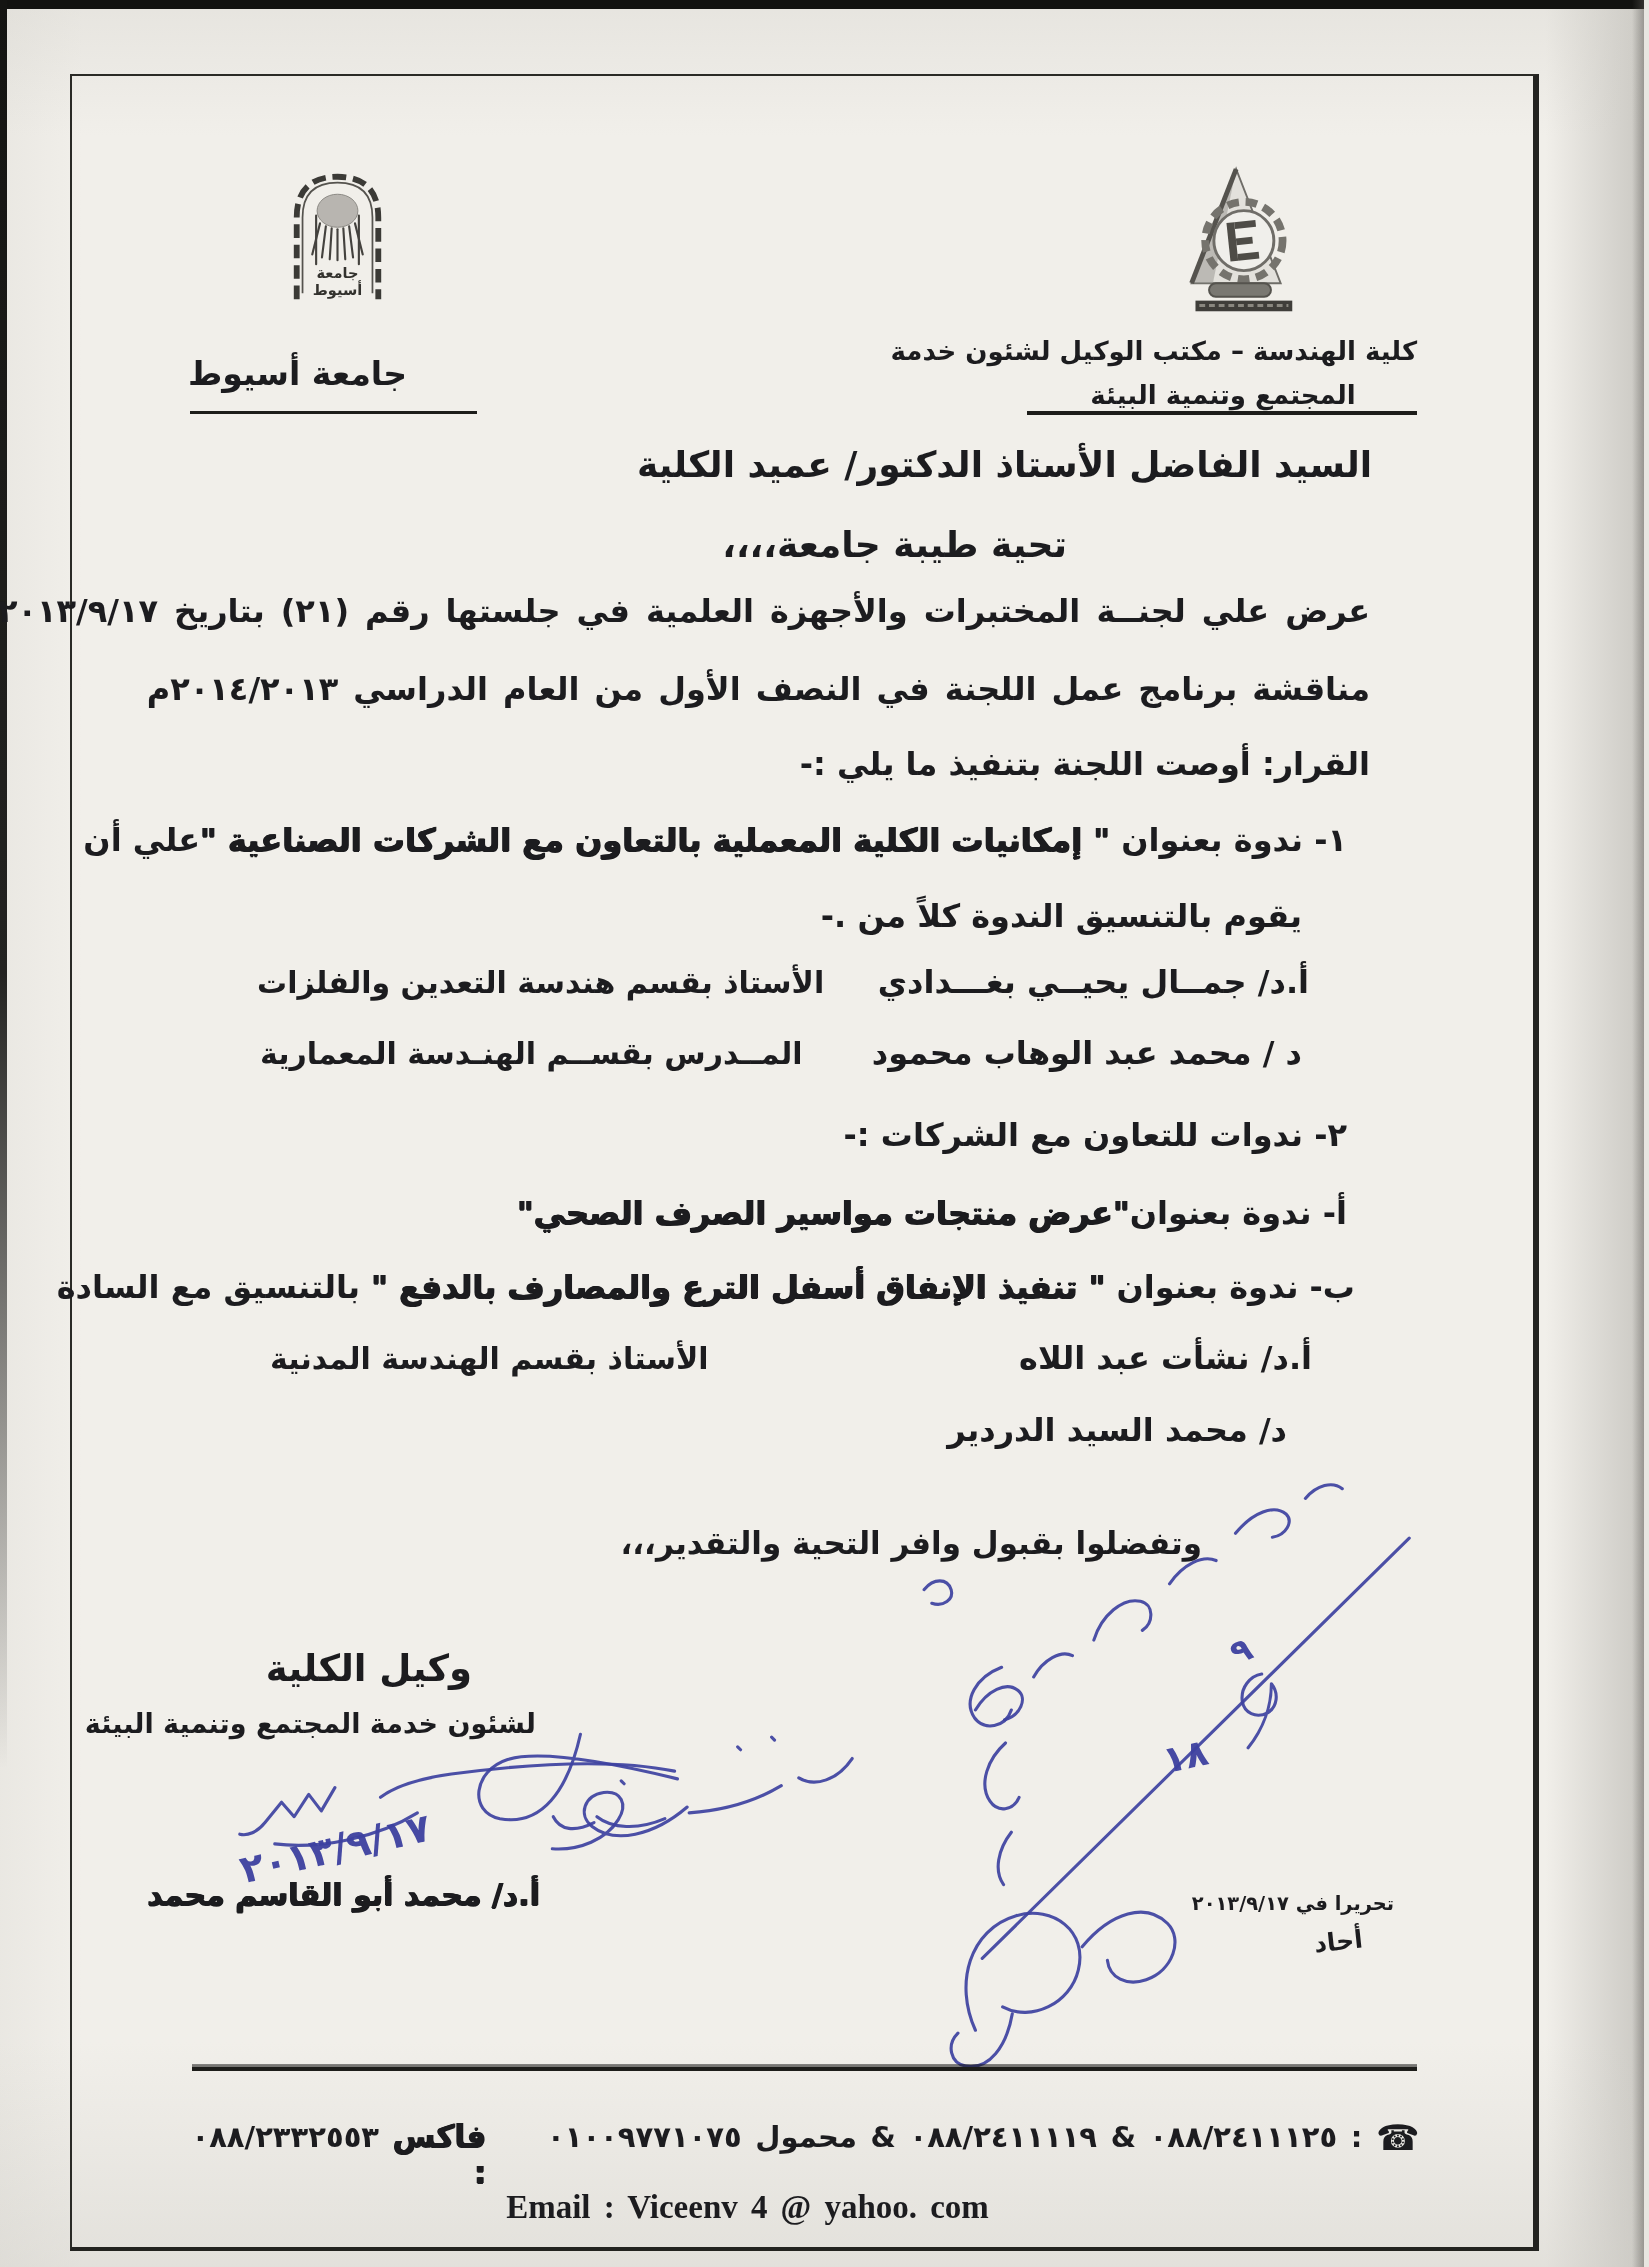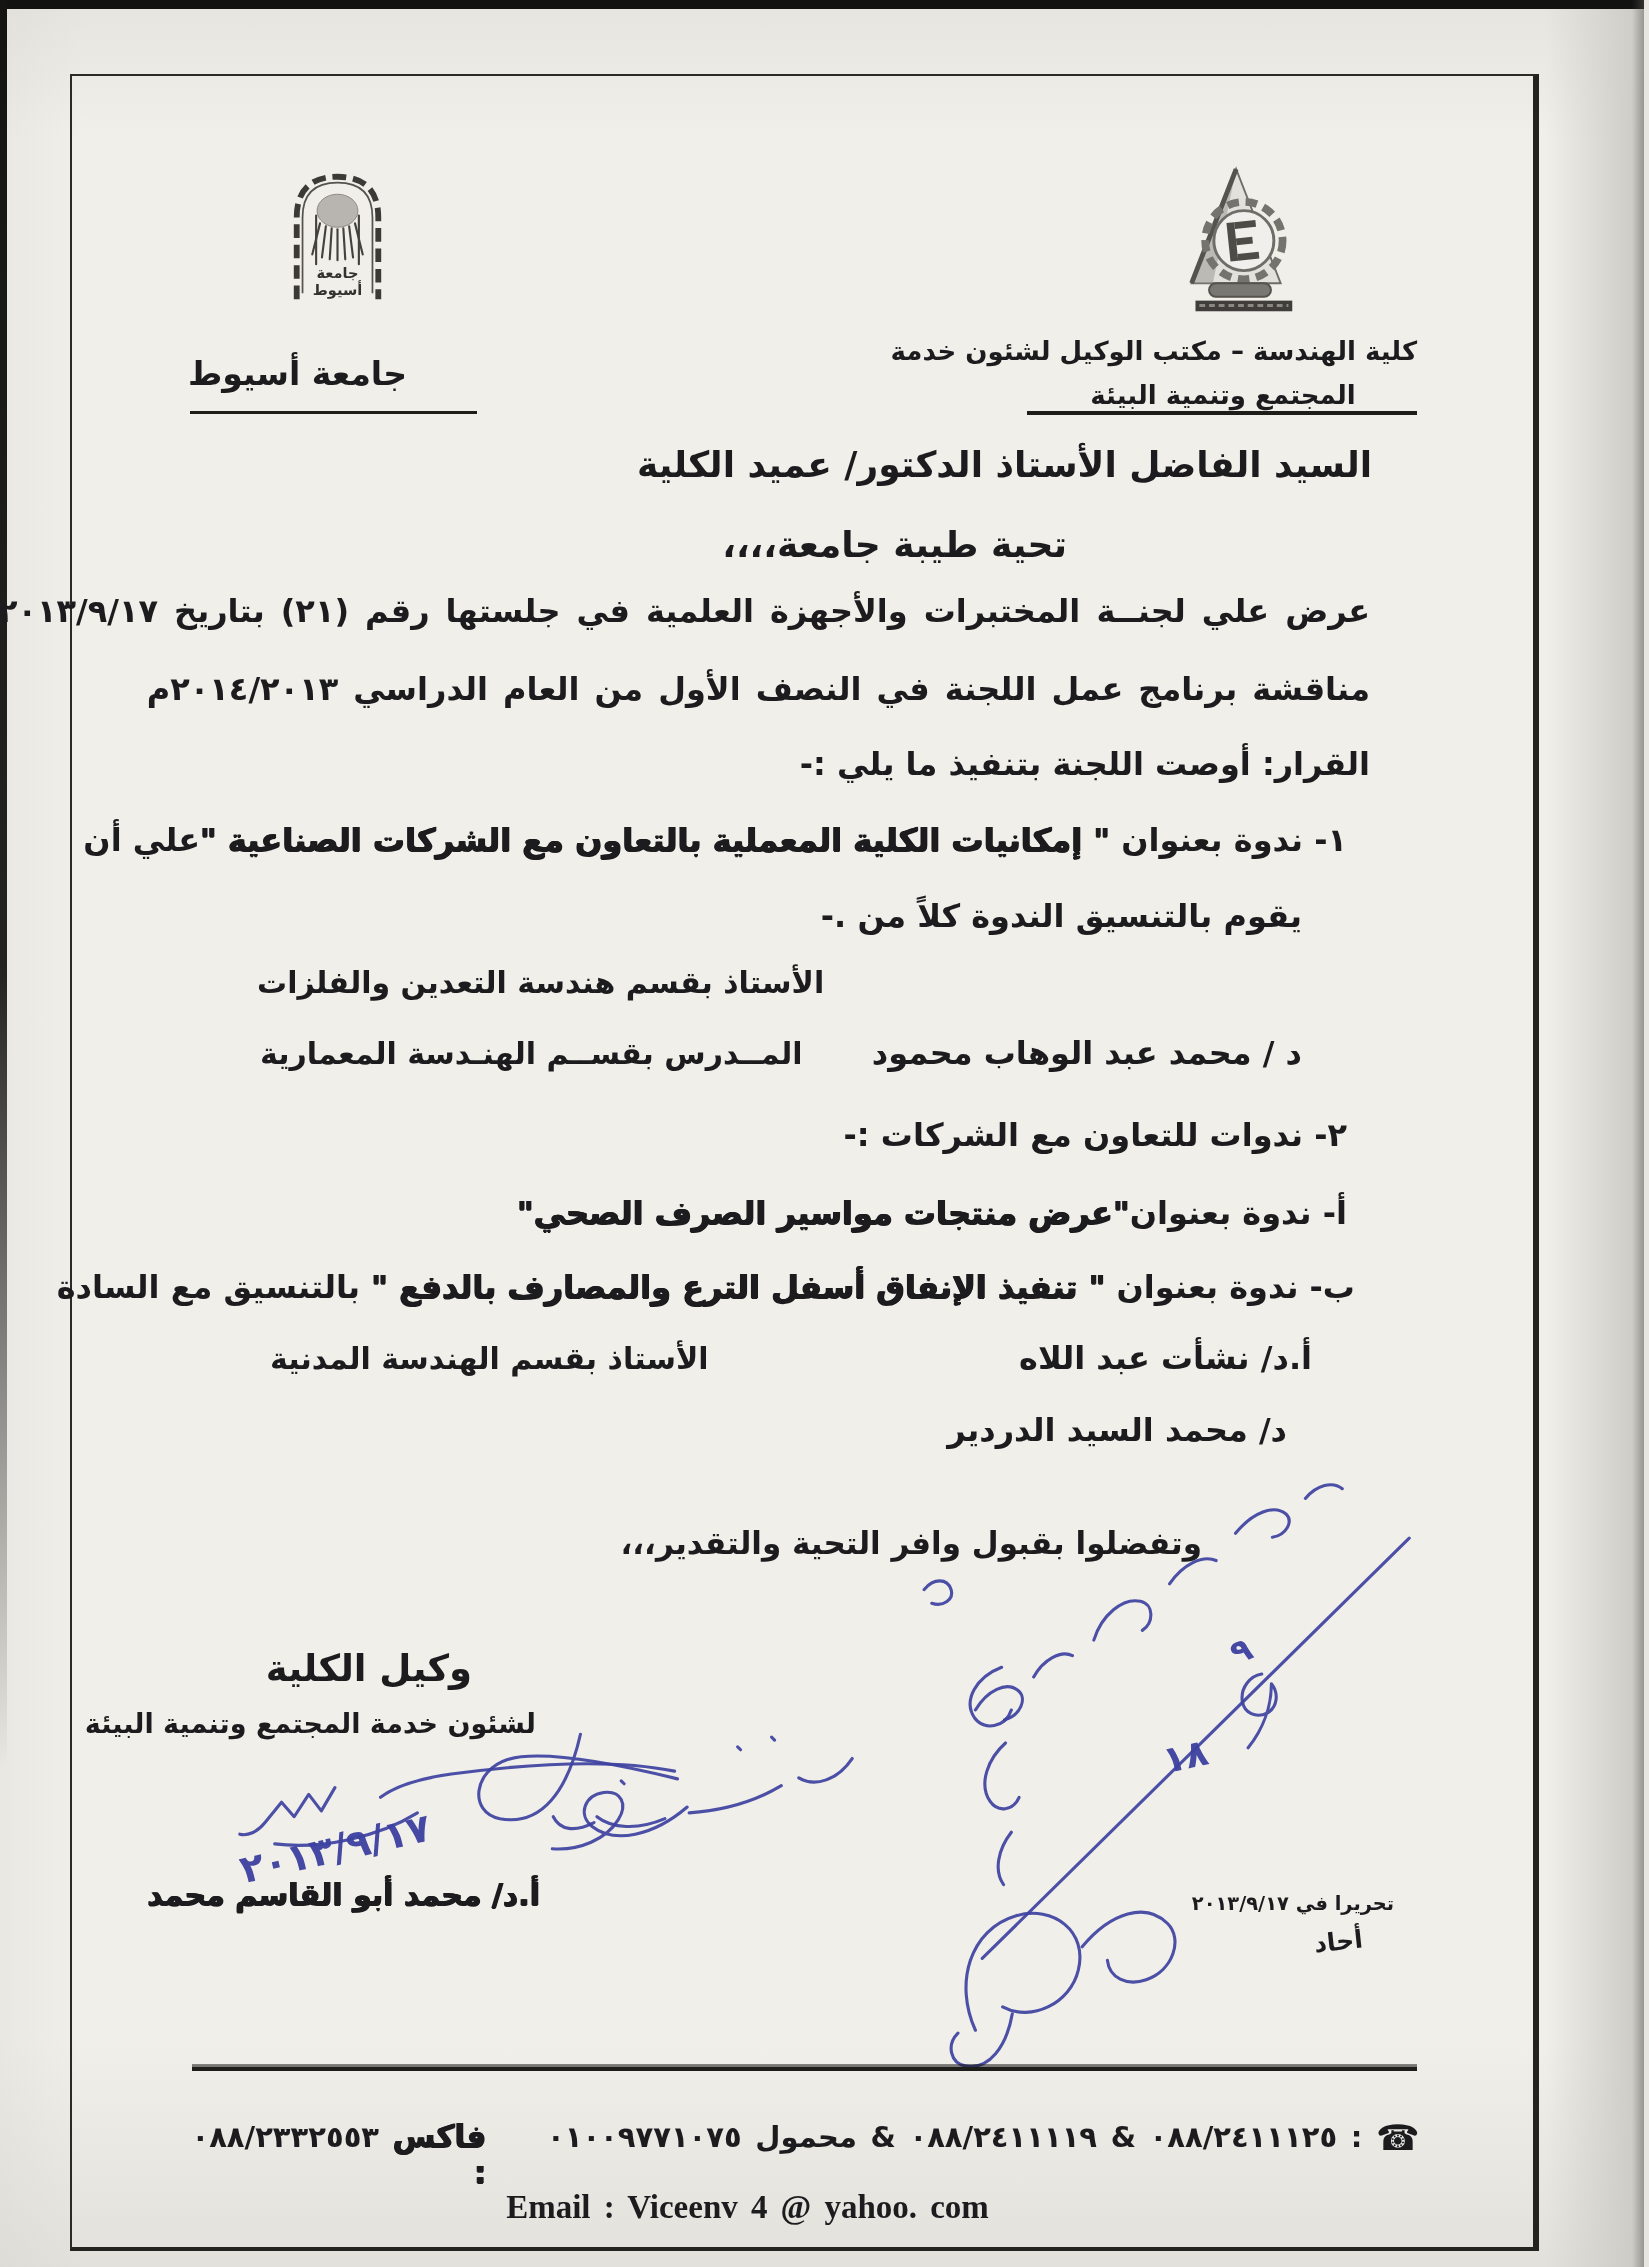--- a/index.html
+++ b/index.html
@@ -134,20 +134,21 @@
 
   <div class="t salutation">السيد الفاضل الأستاذ الدكتور/ عميد الكلية</div>
   <div class="t greeting">تحية طيبة جامعة،،،،</div>
   <div class="t intro1">عرض علي لجنــة المختبرات والأجهزة العلمية في جلستها رقم (٢١) بتاريخ ٢٠١٣/٩/١٧م</div>
   <div class="t intro2">مناقشة برنامج عمل اللجنة في النصف الأول من العام الدراسي ٢٠١٤/٢٠١٣م</div>
   <div class="t decision">القرار: أوصت اللجنة بتنفيذ ما يلي :-</div>
 
   <div class="t item1"><span>١- ندوة بعنوان </span><span class="heavy">" إمكانيات الكلية المعملية بالتعاون مع الشركات الصناعية "</span><span>علي أن</span></div>
   <div class="t item1b">يقوم بالتنسيق الندوة كلاً من .-</div>
 
+  <div class="t cn1">أ.د/ جمــال يحيــي بغـــدادي</div>
   <div class="t ct1">الأستاذ بقسم هندسة التعدين والفلزات</div>
   <div class="t cn2">د / محمد عبد الوهاب محمود</div>
   <div class="t ct2">المــدرس بقســم الهنـدسة المعمارية</div>
 
   <div class="t item2">٢- ندوات للتعاون مع الشركات :-</div>
 
   <div class="t itema"><span>أ- ندوة بعنوان</span><span class="heavy">"عرض منتجات مواسير الصرف الصحي"</span></div>
   <div class="t itemb"><span>ب- ندوة بعنوان </span><span class="heavy">" تنفيذ الإنفاق أسفل الترع والمصارف بالدفع "</span><span> بالتنسيق مع السادة</span></div>
 
   <div class="t cn3">أ.د/ نشأت عبد اللاه</div>

